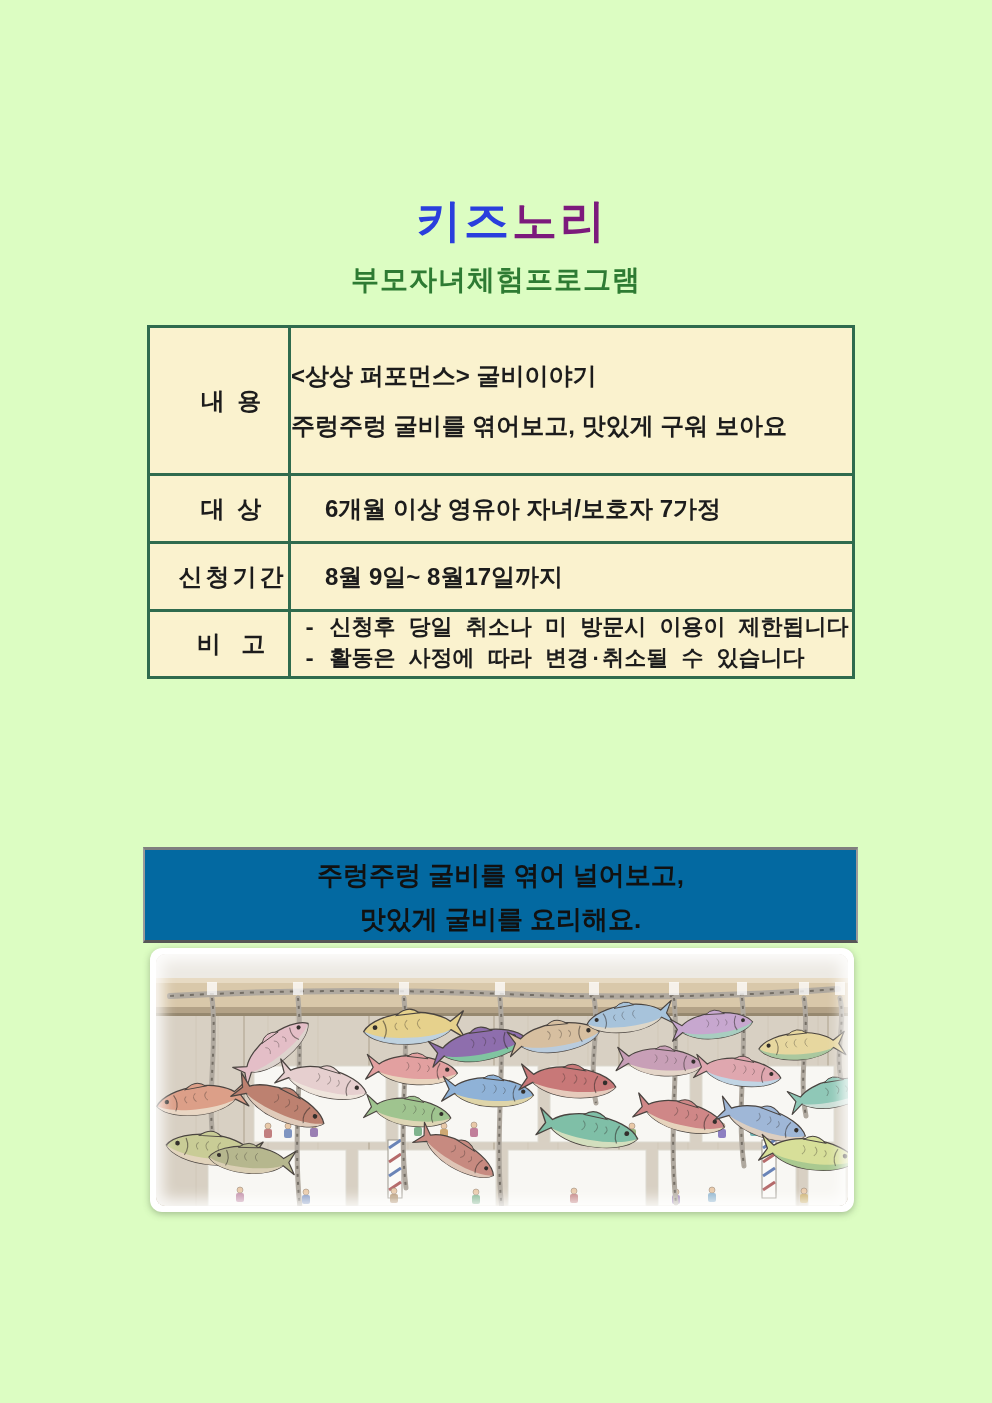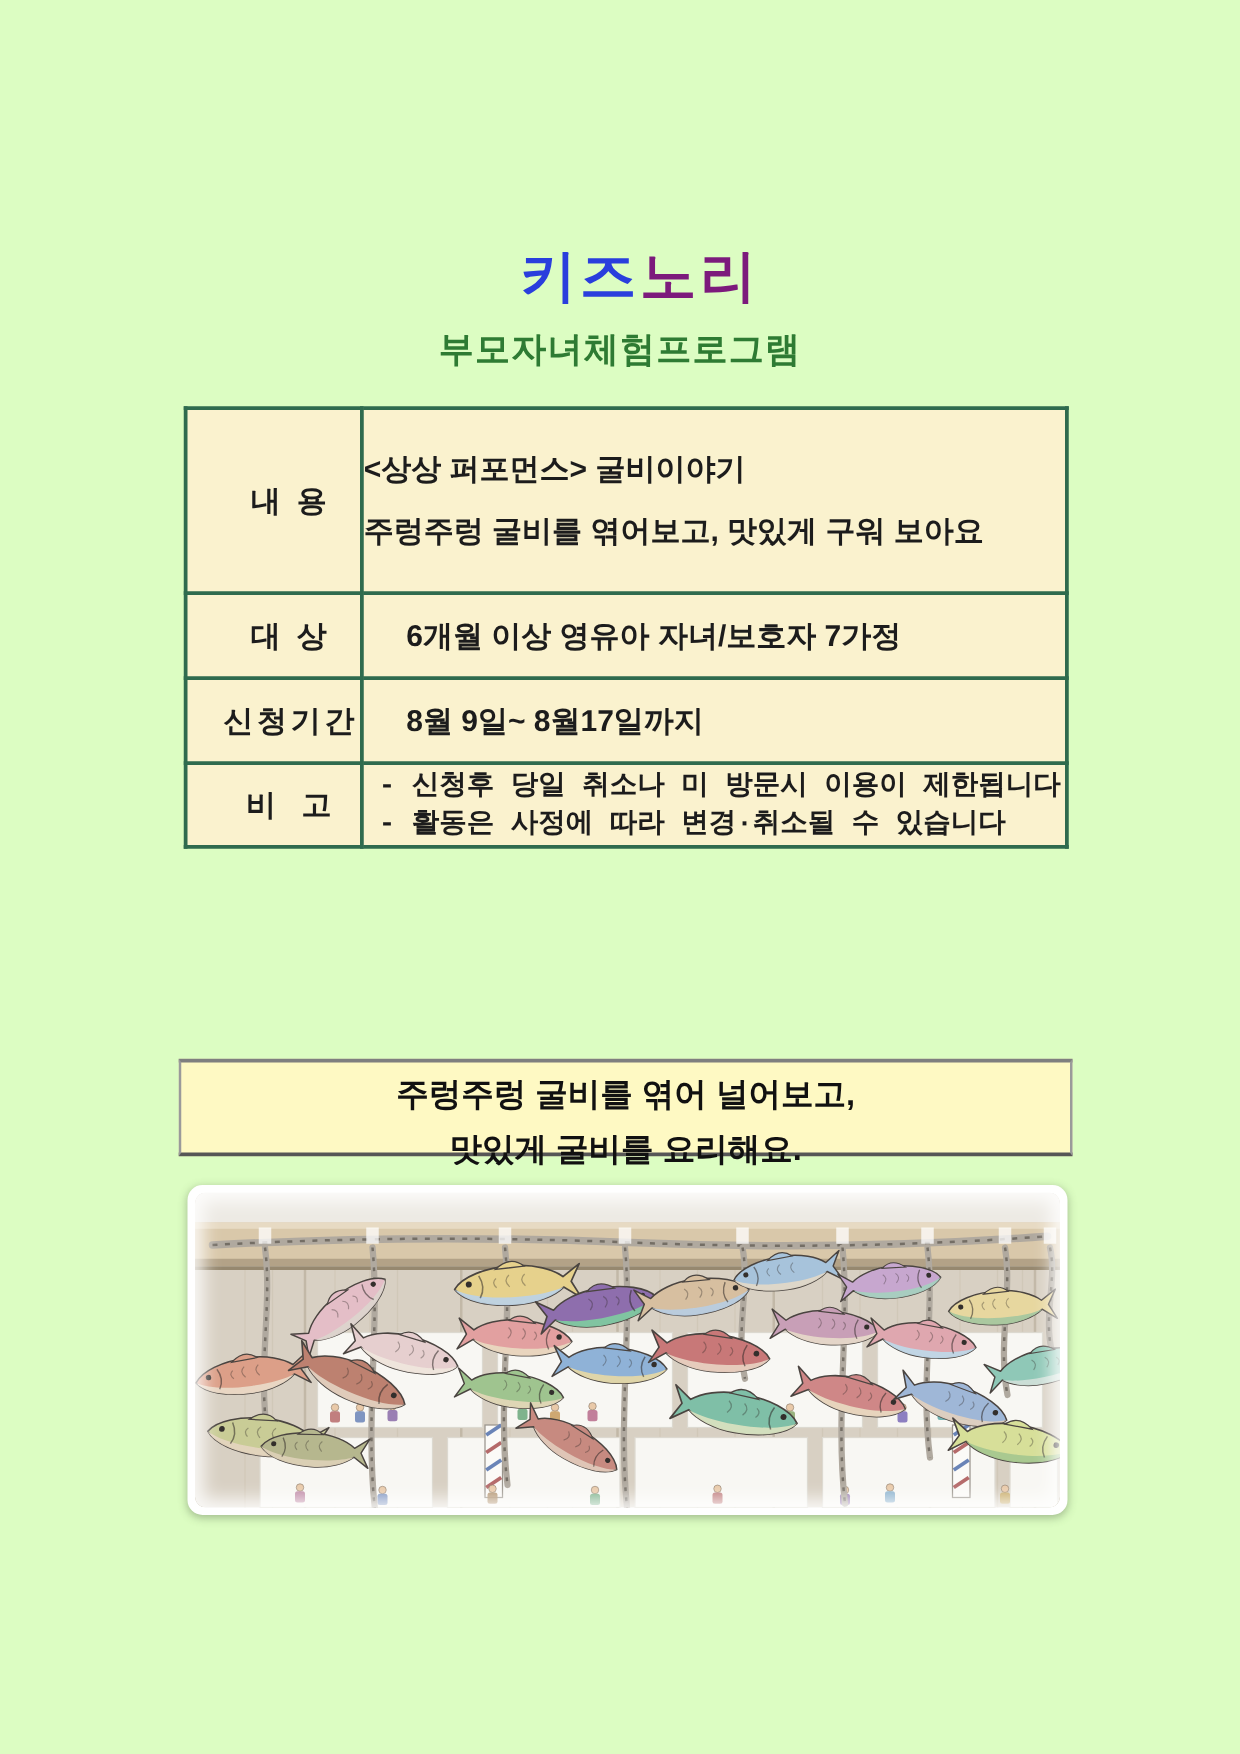--- a/index.html
+++ b/index.html
@@ -38,22 +38,22 @@
     width:109px;text-align:center;font-size:24px;font-weight:700;letter-spacing:3px;padding-left:28px;
   }
   td.val{font-size:24px;font-weight:600;padding-left:34px;}
   tr.r0{height:148px;} tr.rm{height:68px;} tr.r5{height:63px;font-family:Liberation Mono, monospace;}
   .r0 td.val{padding-left:0;text-align:left;line-height:50px;}
   .r0 .em{font-weight:800;}
   .r5 td.val{font-size:22px;line-height:31px;padding-left:12px;font-weight:600;}
 
   
   .caption-box{
-    position:absolute;left:143px;top:847px;width:715px;height:78px;
-    background:#fef9c3;box-sizing:border-box;
+    position:absolute;left:143px;top:847px;width:715px;height:96px;
+    background:#0369a1;box-sizing:border-box;
     border-left:2px solid #9a9a9a;border-right:2px solid #9a9a9a;
     border-top:3px solid #7f7f7f;border-bottom:3px solid #565656;
     text-align:center;font-size:26px;font-weight:700;color:#111;
     line-height:44px;padding-top:3px;
   }
 
   
   .photo-frame{
     position:absolute;left:150px;top:948px;width:704px;height:264px;
     background:#ffffff;border-radius:12px;box-sizing:border-box;

